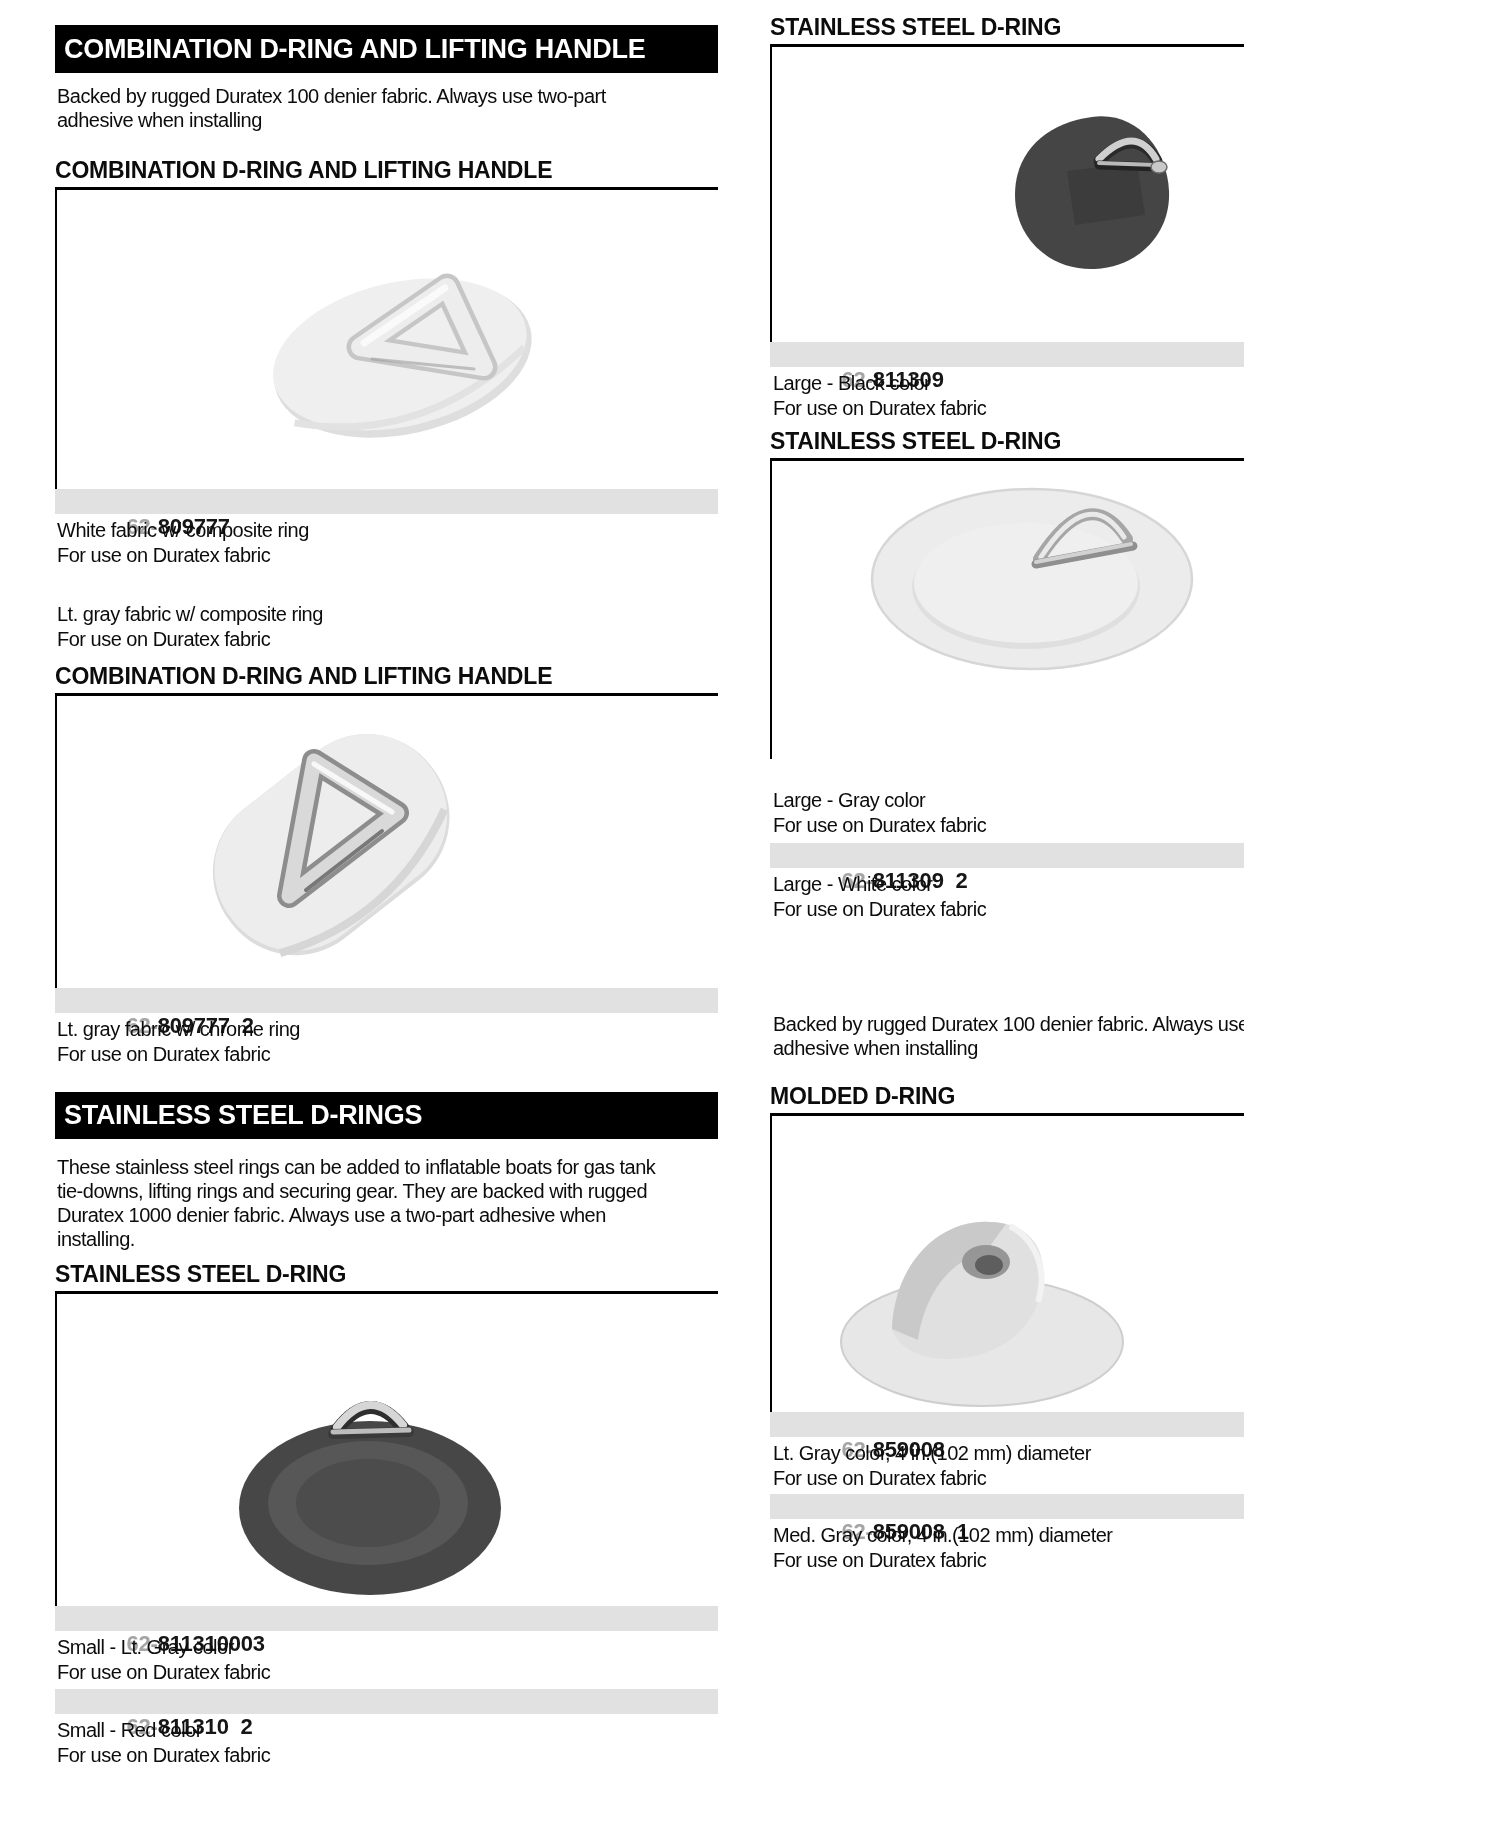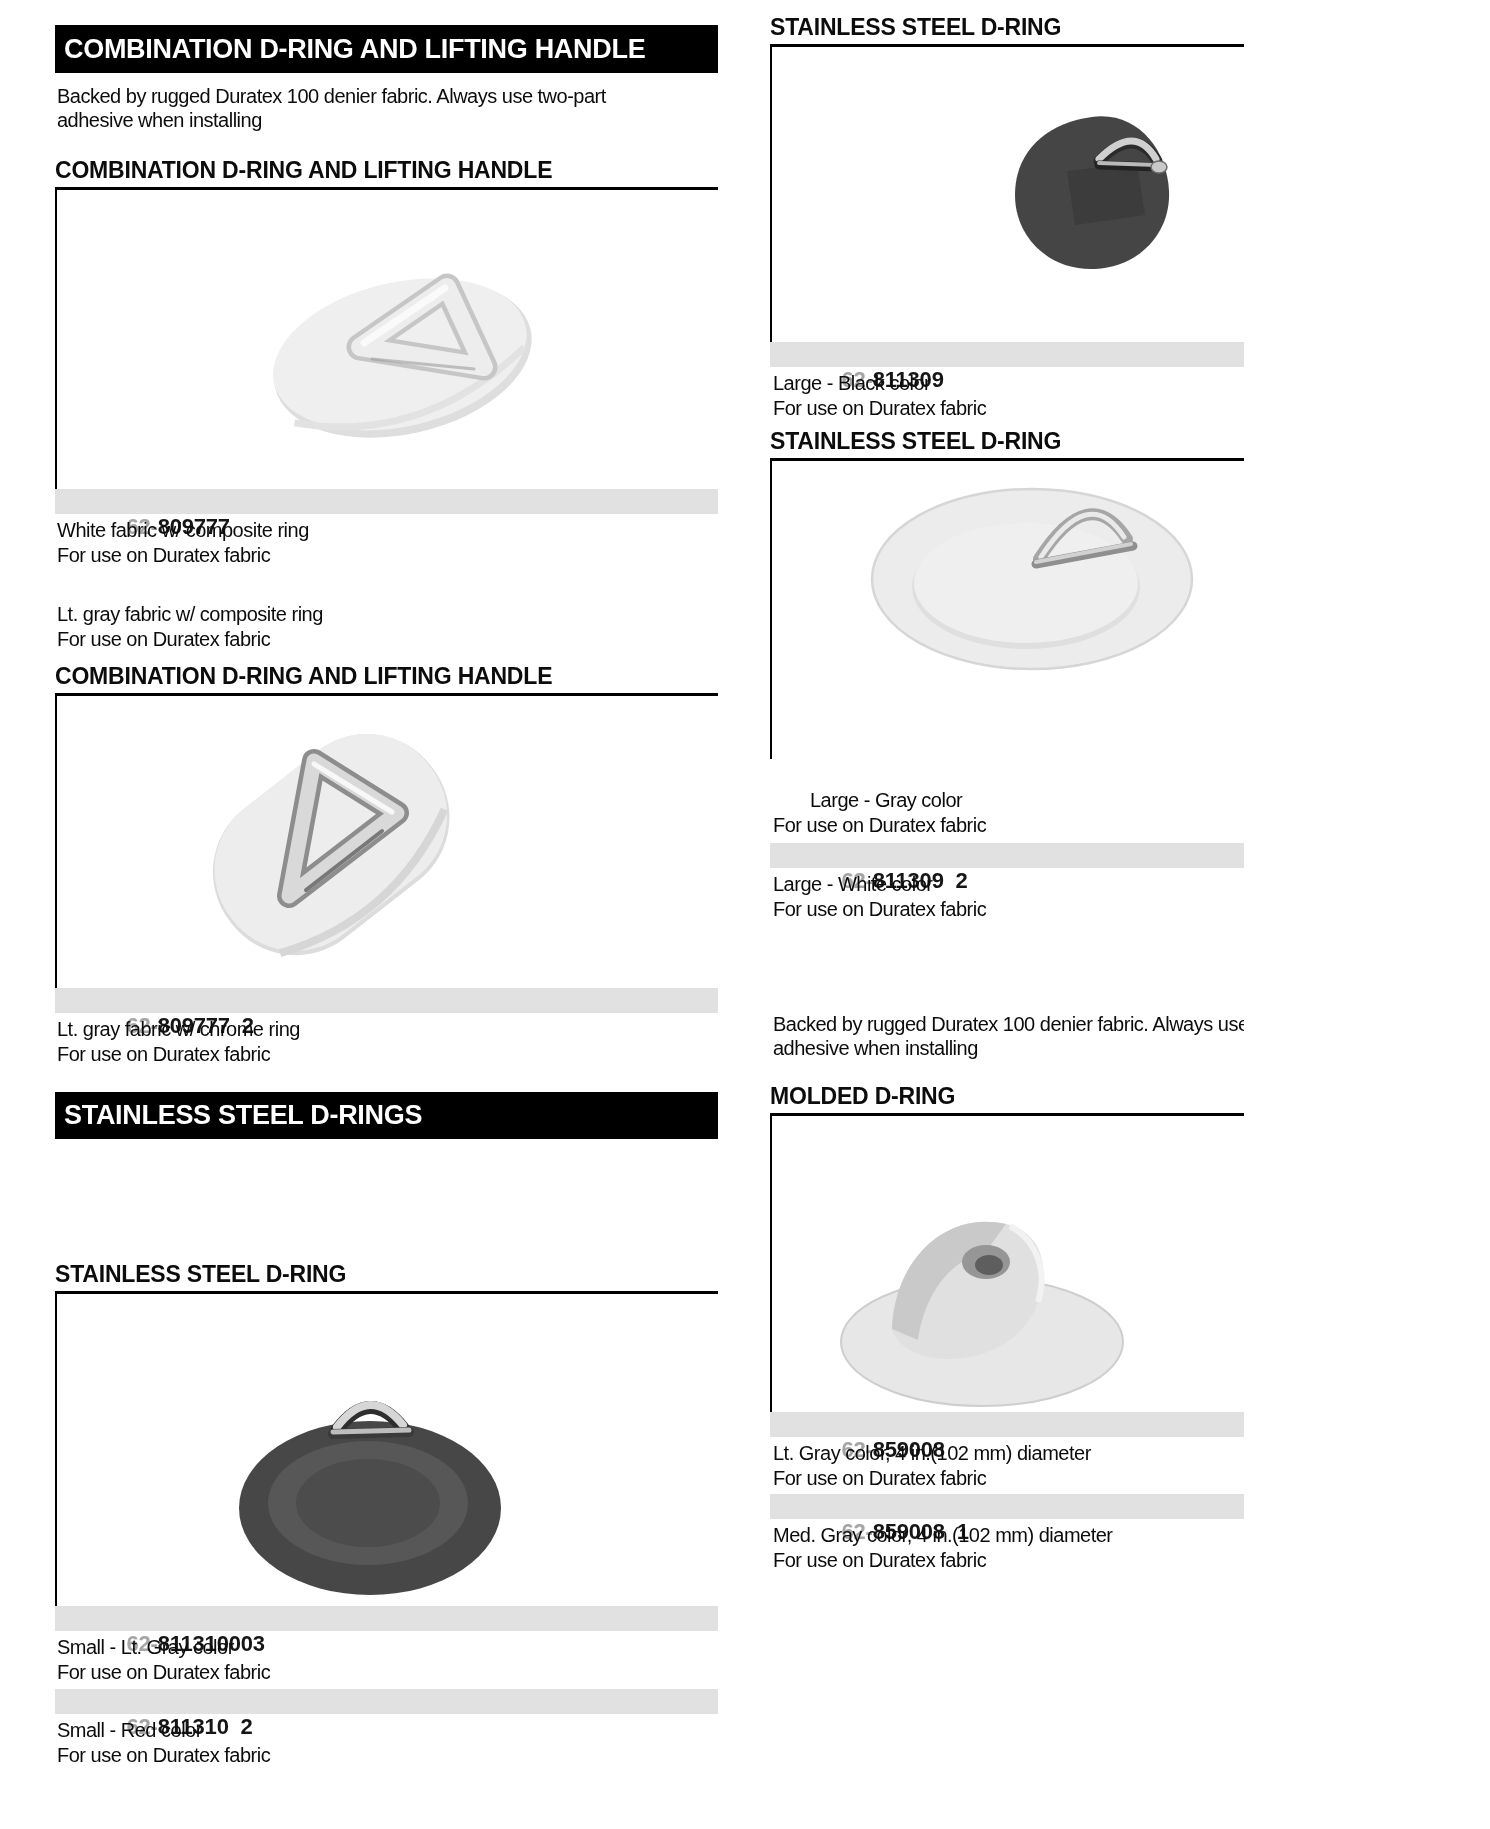--- a/index.html
+++ b/index.html
@@ -100,20 +100,24 @@
     </div>
 
     <div class="pn-bar" style="top:988px;">
       <span class="pn-prefix">62-</span><span class="pn-num">809777  2</span>
     </div>
     <div class="desc" style="top:1017px;">Lt. gray fabric w/ chrome ring</div>
     <div class="desc" style="top:1042px;">For use on Duratex fabric</div>
 
     <div class="banner" style="top:1092px;height:47px;line-height:47px;">STAINLESS STEEL D-RINGS</div>
 
+    <div class="intro" style="top:1155px;width:618px;">These stainless steel rings can be added to inflatable boats for gas tank
+tie-downs, lifting rings and securing gear. They are backed with rugged
+Duratex 1000 denier fabric. Always use a two-part adhesive when
+installing.</div>
 
     <div class="sec-heading" style="top:1260px;">STAINLESS STEEL D-RING</div>
 
     <div class="img-box" style="top:1294px;height:312px;">
       <svg class="photo" style="left:180px;top:62px;" width="270" height="245" viewBox="0 0 270 245">
         <g>
           <ellipse cx="133" cy="152" rx="131" ry="87" fill="#474747"></ellipse>
           <ellipse cx="131" cy="147" rx="100" ry="62" fill="#575757"></ellipse>
           <ellipse cx="131" cy="147" rx="72" ry="44" fill="#4c4c4c"></ellipse>
         </g>
@@ -178,21 +182,21 @@
         </g>
         <g fill="none" stroke-linecap="round">
           <path d="M175,96 Q225,18 263,76" stroke="#a6a6a6" stroke-width="12"></path>
           <path d="M177,94 Q225,20 260,74" stroke="#e9e9e9" stroke-width="5"></path>
           <path d="M172,101 L269,83" stroke="#8f8f8f" stroke-width="9"></path>
           <path d="M172,99 L267,81" stroke="#d2d2d2" stroke-width="4"></path>
         </g>
       </svg>
     </div>
 
-    <div class="desc" style="top:788px;left:3px;margin-left:37px;">Large - Gray color</div>
+    <div class="desc" style="top:788px;left:3px;">Large - Gray color</div>
     <div class="desc" style="top:813px;left:3px;">For use on Duratex fabric</div>
 
     <div class="pn-bar" style="top:843px;">
       <span class="pn-prefix">62-</span><span class="pn-num">811309  2</span>
     </div>
     <div class="desc" style="top:872px;left:3px;">Large - White color</div>
     <div class="desc" style="top:897px;left:3px;">For use on Duratex fabric</div>
 
 
     <div class="intro" style="top:1012px;width:618px;left:3px;">Backed by rugged Duratex 100 denier fabric. Always use two-part

